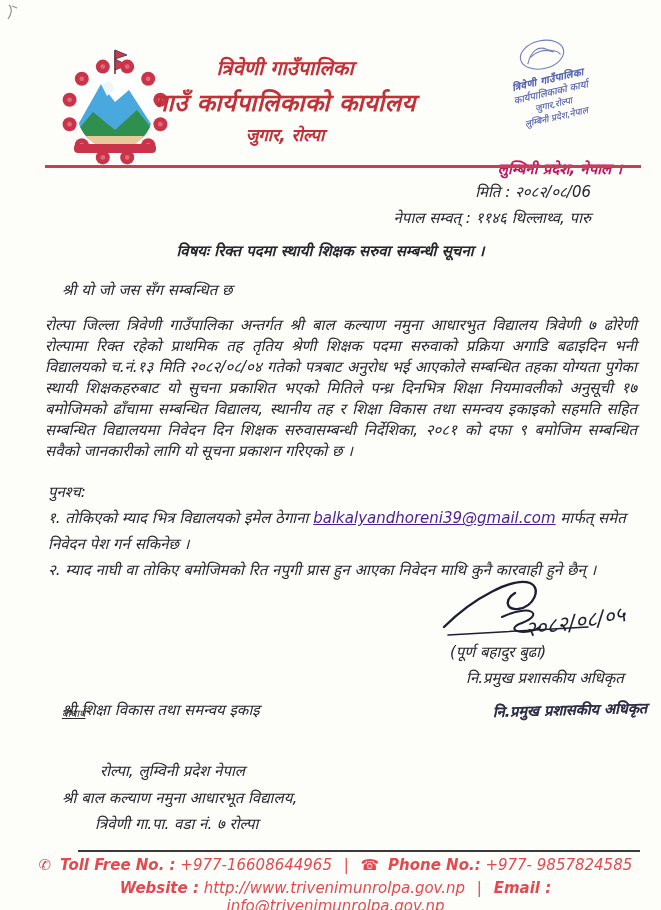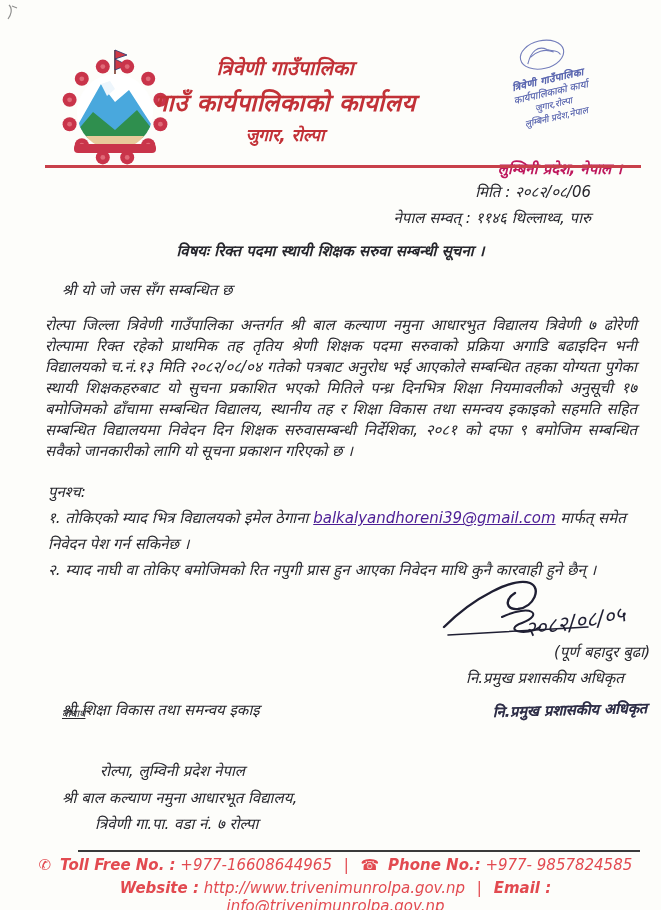--- a/index.html
+++ b/index.html
@@ -35,21 +35,21 @@
   .salutation { position:absolute; left:62px; top:279px; font-size:15px; }
   
   .body-par { position:absolute; left:45px; top:315px; width:592px; text-align:justify;
     font-size:15px; line-height:21px; }
   .postscript { position:absolute; left:48px; top:481px; font-size:15px; }
   .note1 { position:absolute; left:48px; top:505px; width:585px; font-size:15px; line-height:26px; }
   .note2 { position:absolute; left:48px; top:557px; width:592px; font-size:15px; line-height:26px; }
   .email-link { color:#4c1d95; text-decoration:underline; cursor:pointer; }
   
   .sig { position:absolute; left:440px; top:575px; pointer-events:none; }
-  .sig-name { position:absolute; left:450px; top:641px; width:200px; text-align:right; font-size:15px; }
+  .sig-name { position:absolute; left:450px; top:641px; width:200px; text-align:left; font-size:15px; }
   .sig-title { position:absolute; left:430px; top:667px; width:230px; text-align:center; font-size:15px; }
   .stamp-title { position:absolute; left:470px; top:699px; width:200px; text-align:center;
     font-size:14.5px; font-weight:bold; color:#2e2e46; transform:rotate(-1.5deg);
     text-shadow:0 0 0.5px rgba(40,40,80,0.5); }
   
   .cc-heading { position:absolute; left:62px; top:706px; font-size:10px; text-decoration:underline; }
   .cc-line { position:absolute; font-size:15px; }
   .cc-0 { left:62px;  top:699px; }
   .cc-1 { left:100px; top:760px; }
   .cc-2 { left:62px;  top:787px; }

